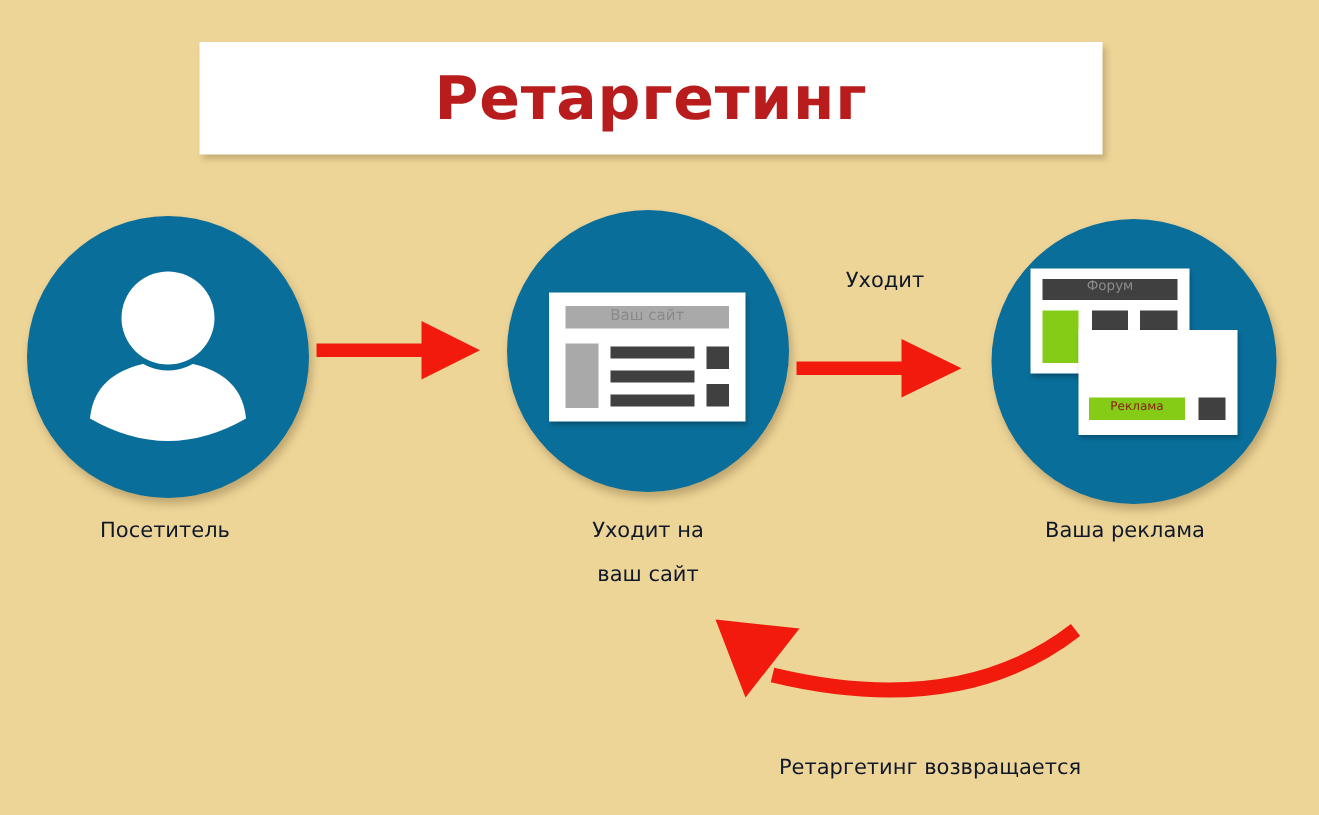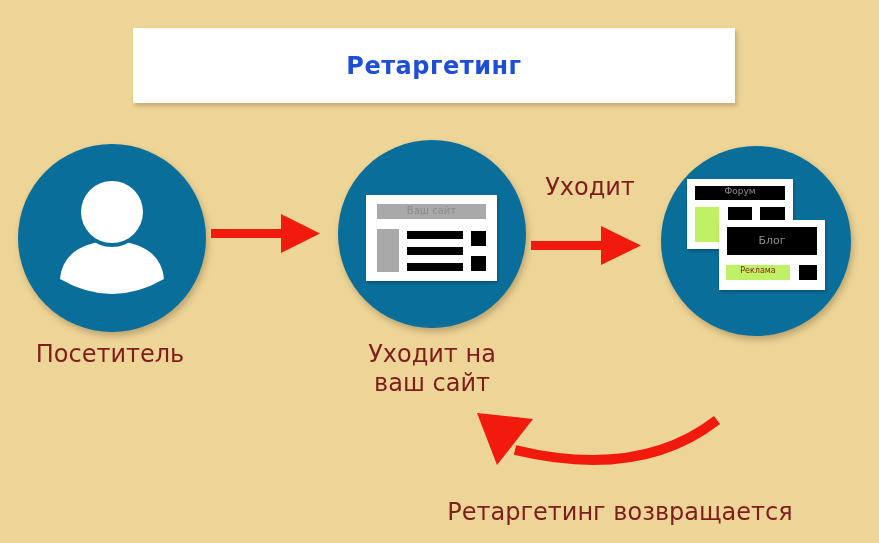--- a/index.html
+++ b/index.html
@@ -9,40 +9,40 @@
     font-family:"DejaVu Sans", "Liberation Sans", sans-serif;
   }
   .title-box {
     position:absolute; left:133px; top:28px; width:602px; height:75px;
     background:#ffffff;
     box-shadow:2px 3px 4px rgba(120,100,60,0.35);
     display:flex; align-items:center; justify-content:center;
   }
   .title-text {
     font-family:"DejaVu Sans", sans-serif;
-    font-weight:bold; font-size:24px; color:#1d4ed8; letter-spacing:0.5px;
+    font-weight:bold; font-size:40px; color:#b91c1c; letter-spacing:0.5px;
   }
   .circle {
     position:absolute; border-radius:50%;
     background:#0a6e9a;
     box-shadow:2px 4px 6px rgba(100,80,40,0.35);
   }
   .label {
-    position:absolute; color:#7f1d1d;
-    font-family:"DejaVu Sans", sans-serif; font-size:24px;
+    position:absolute; color:#0f172a;
+    font-family:"DejaVu Sans", sans-serif; font-size:14px;
     text-align:center; line-height:29px;
   }
   svg { position:absolute; left:0; top:0; overflow:visible; }
   .panel {
     position:absolute; background:#ffffff;
     box-shadow:1px 2px 3px rgba(0,0,0,0.25);
   }
-  .gbar { position:absolute; background:#000000;text-decoration:underline; }
+  .gbar { position:absolute; background:#404040;text-decoration:underline; }
   .gbar-dark { position:absolute; background:#a9a9a9; }
-  .redbar { position:absolute; background:#bef264; }
+  .redbar { position:absolute; background:#84cc16; }
   .mini {
     position:absolute; font-family:"DejaVu Sans", sans-serif;
     font-size:10px; color:#8c8c8c; text-align:center; width:100%;
   }
 </style>
 </head>
 <body>
 
 <div class="title-box">
   <span class="title-text">Ретаргетинг</span>
@@ -89,30 +89,28 @@
 <div class="circle" style="left:661px; top:146px; width:190px; height:190px;">
   <div class="panel" style="left:26px; top:33px; width:106px; height:70px;">
     <div class="gbar" style="left:8px; top:7px; width:90px; height:14px;">
       <div class="mini" style="top:0px; font-size:9px;">Форум</div>
     </div>
     <div class="redbar" style="left:8px; top:28px; width:24px; height:35px;"></div>
     <div class="gbar" style="left:41px; top:28px; width:24px; height:15px;"></div>
     <div class="gbar" style="left:73px; top:28px; width:25px; height:15px;"></div>
   </div>
   <div class="panel" style="left:58px; top:74px; width:106px; height:70px;">
-    <div class="gbar" style="left:8px; top:7px; width:90px; height:28px;">
-      <div class="mini" style="top:7px; font-size:11px;">Блог</div>
-    </div>
     <div class="redbar" style="left:7px; top:45px; width:64px; height:15px;">
       <div class="mini" style="top:1px; font-size:8px; color:#8c1a10;">Реклама</div>
     </div>
     <div class="gbar" style="left:80px; top:45px; width:18px; height:15px;"></div>
   </div>
 </div>
 <div class="label" style="left:635px; top:340px; width:230px;">
+  <div>Ваша реклама</div>
 </div>
 
 <svg width="879" height="543">
   <path d="M717 420 Q640 480 515 450" stroke="#f21a0c" stroke-width="10" fill="none" stroke-linecap="butt"></path>
   <polygon points="477,413 533,419 497,465" fill="#f21a0c"></polygon>
 </svg>
 
 <div class="label" style="left:430px; top:498px; width:380px;">Ретаргетинг возвращается</div>
 
 </body></html>

